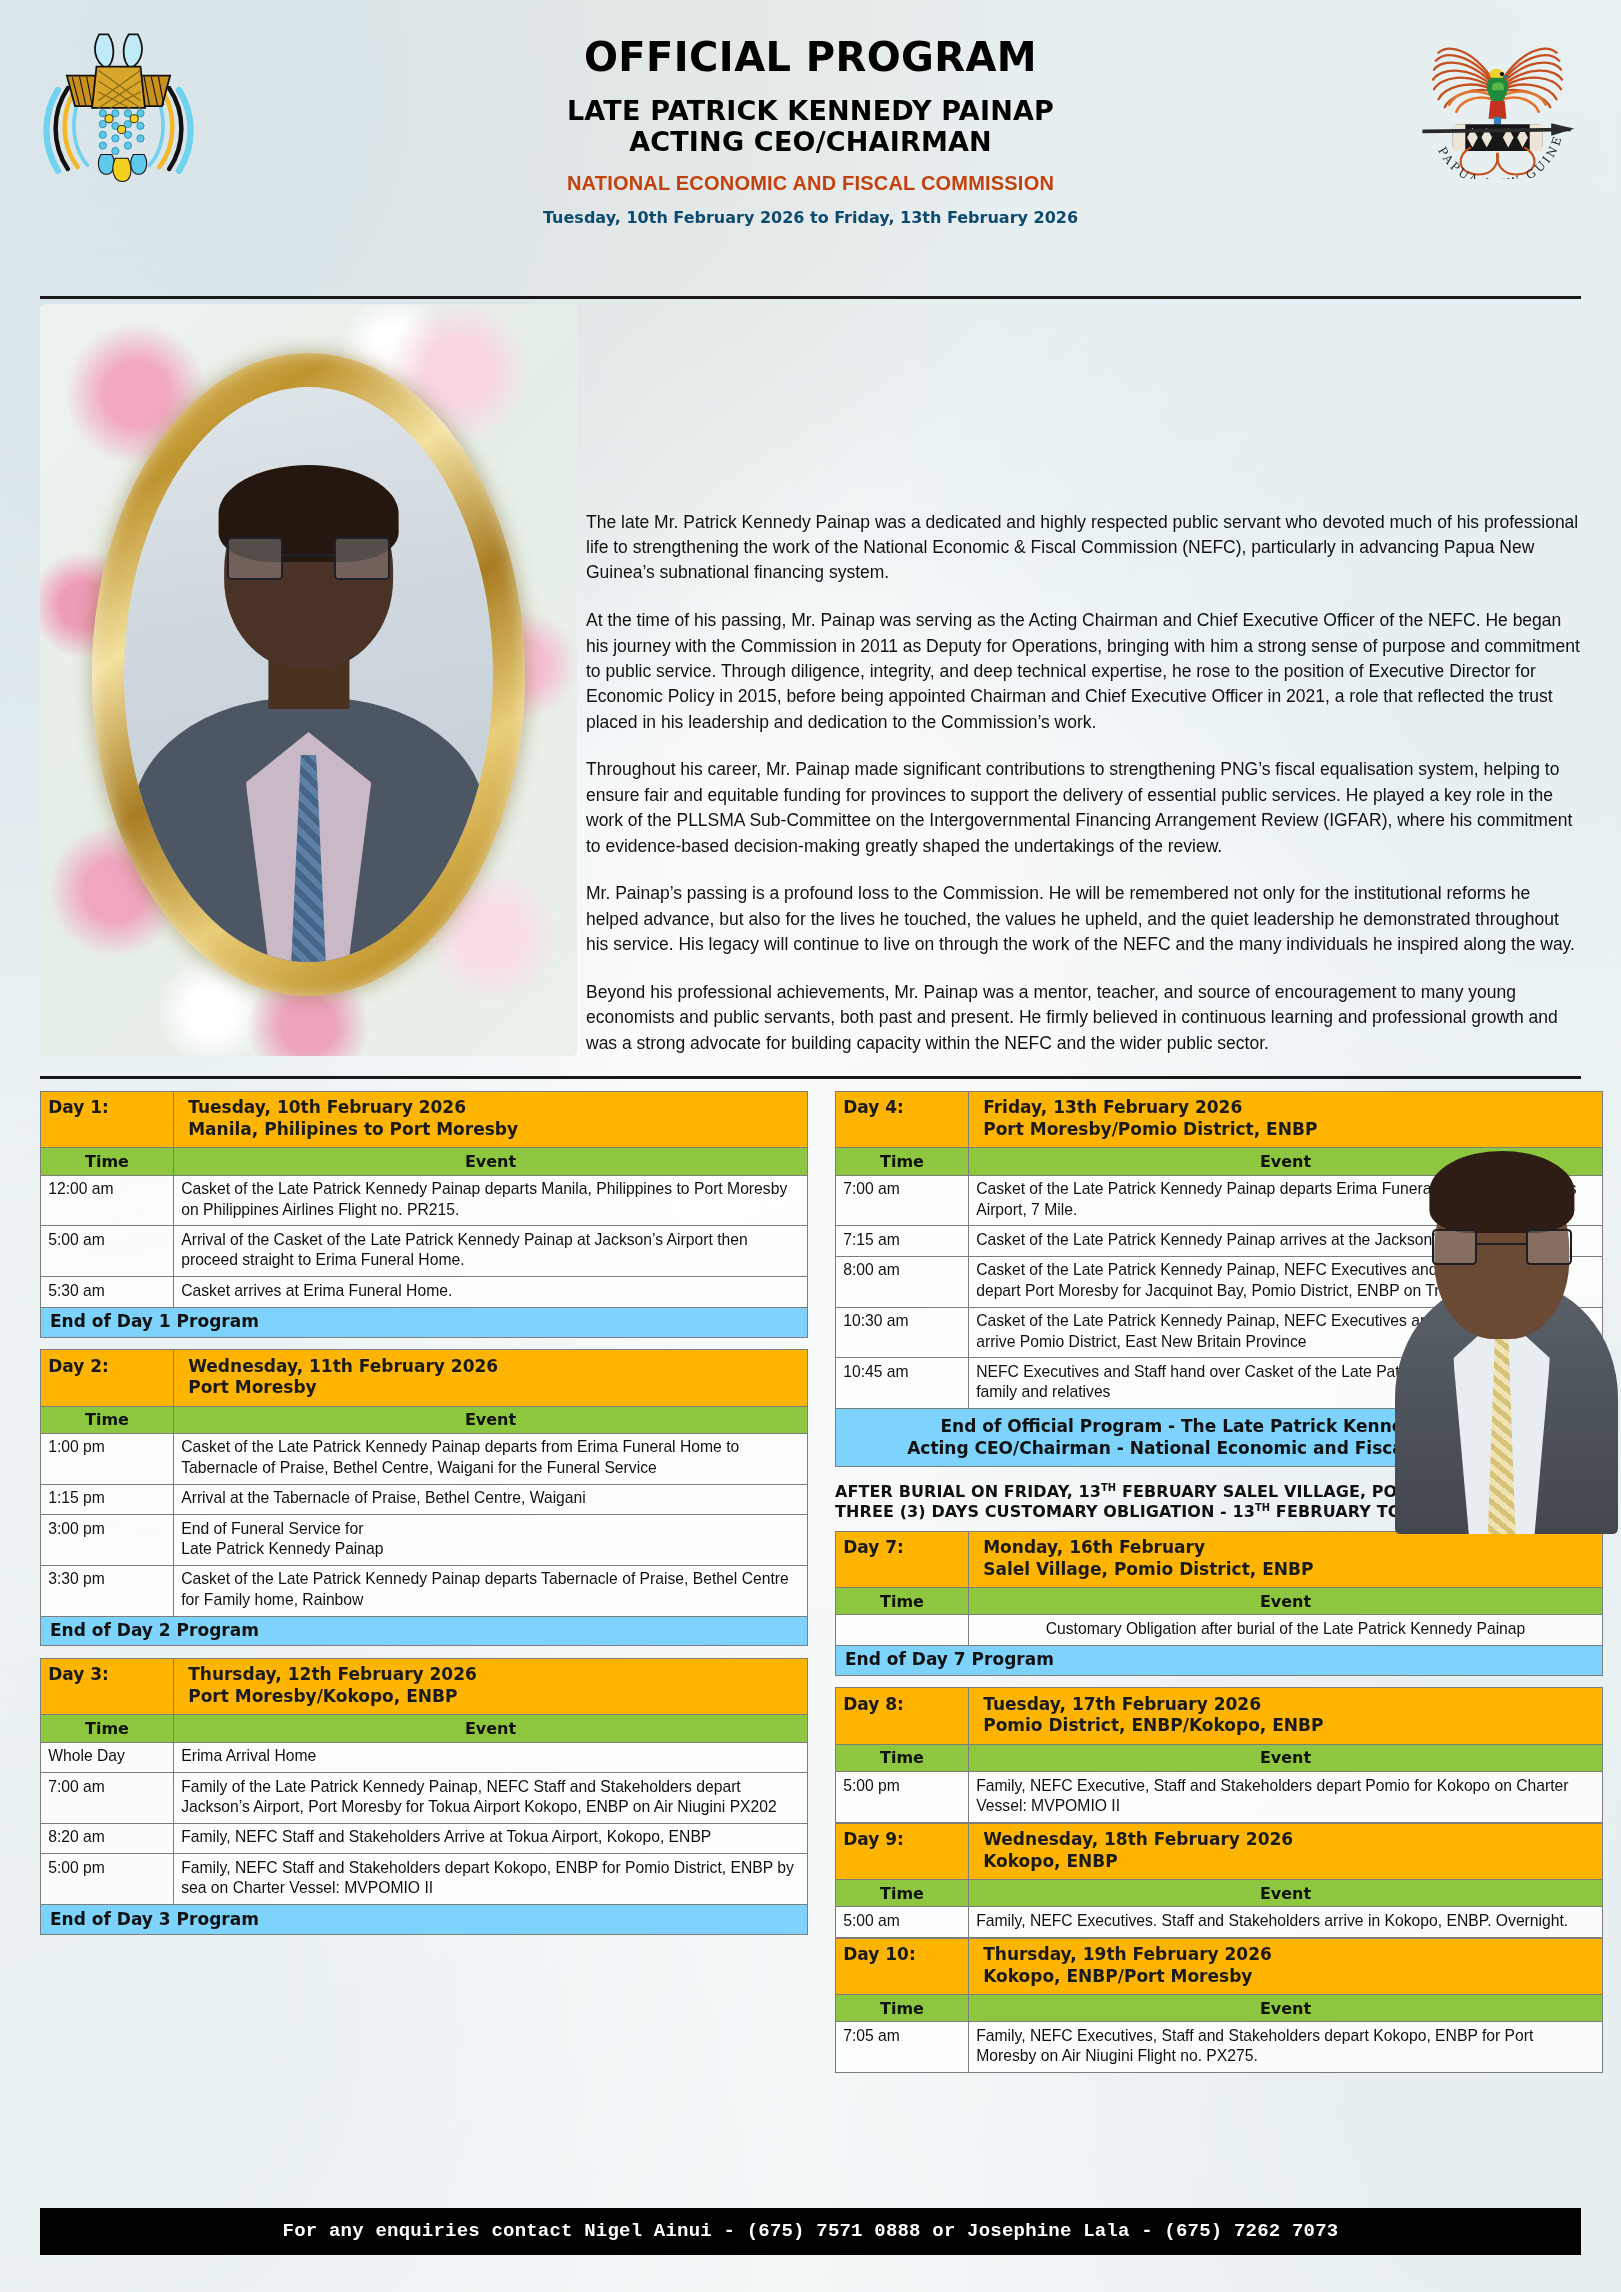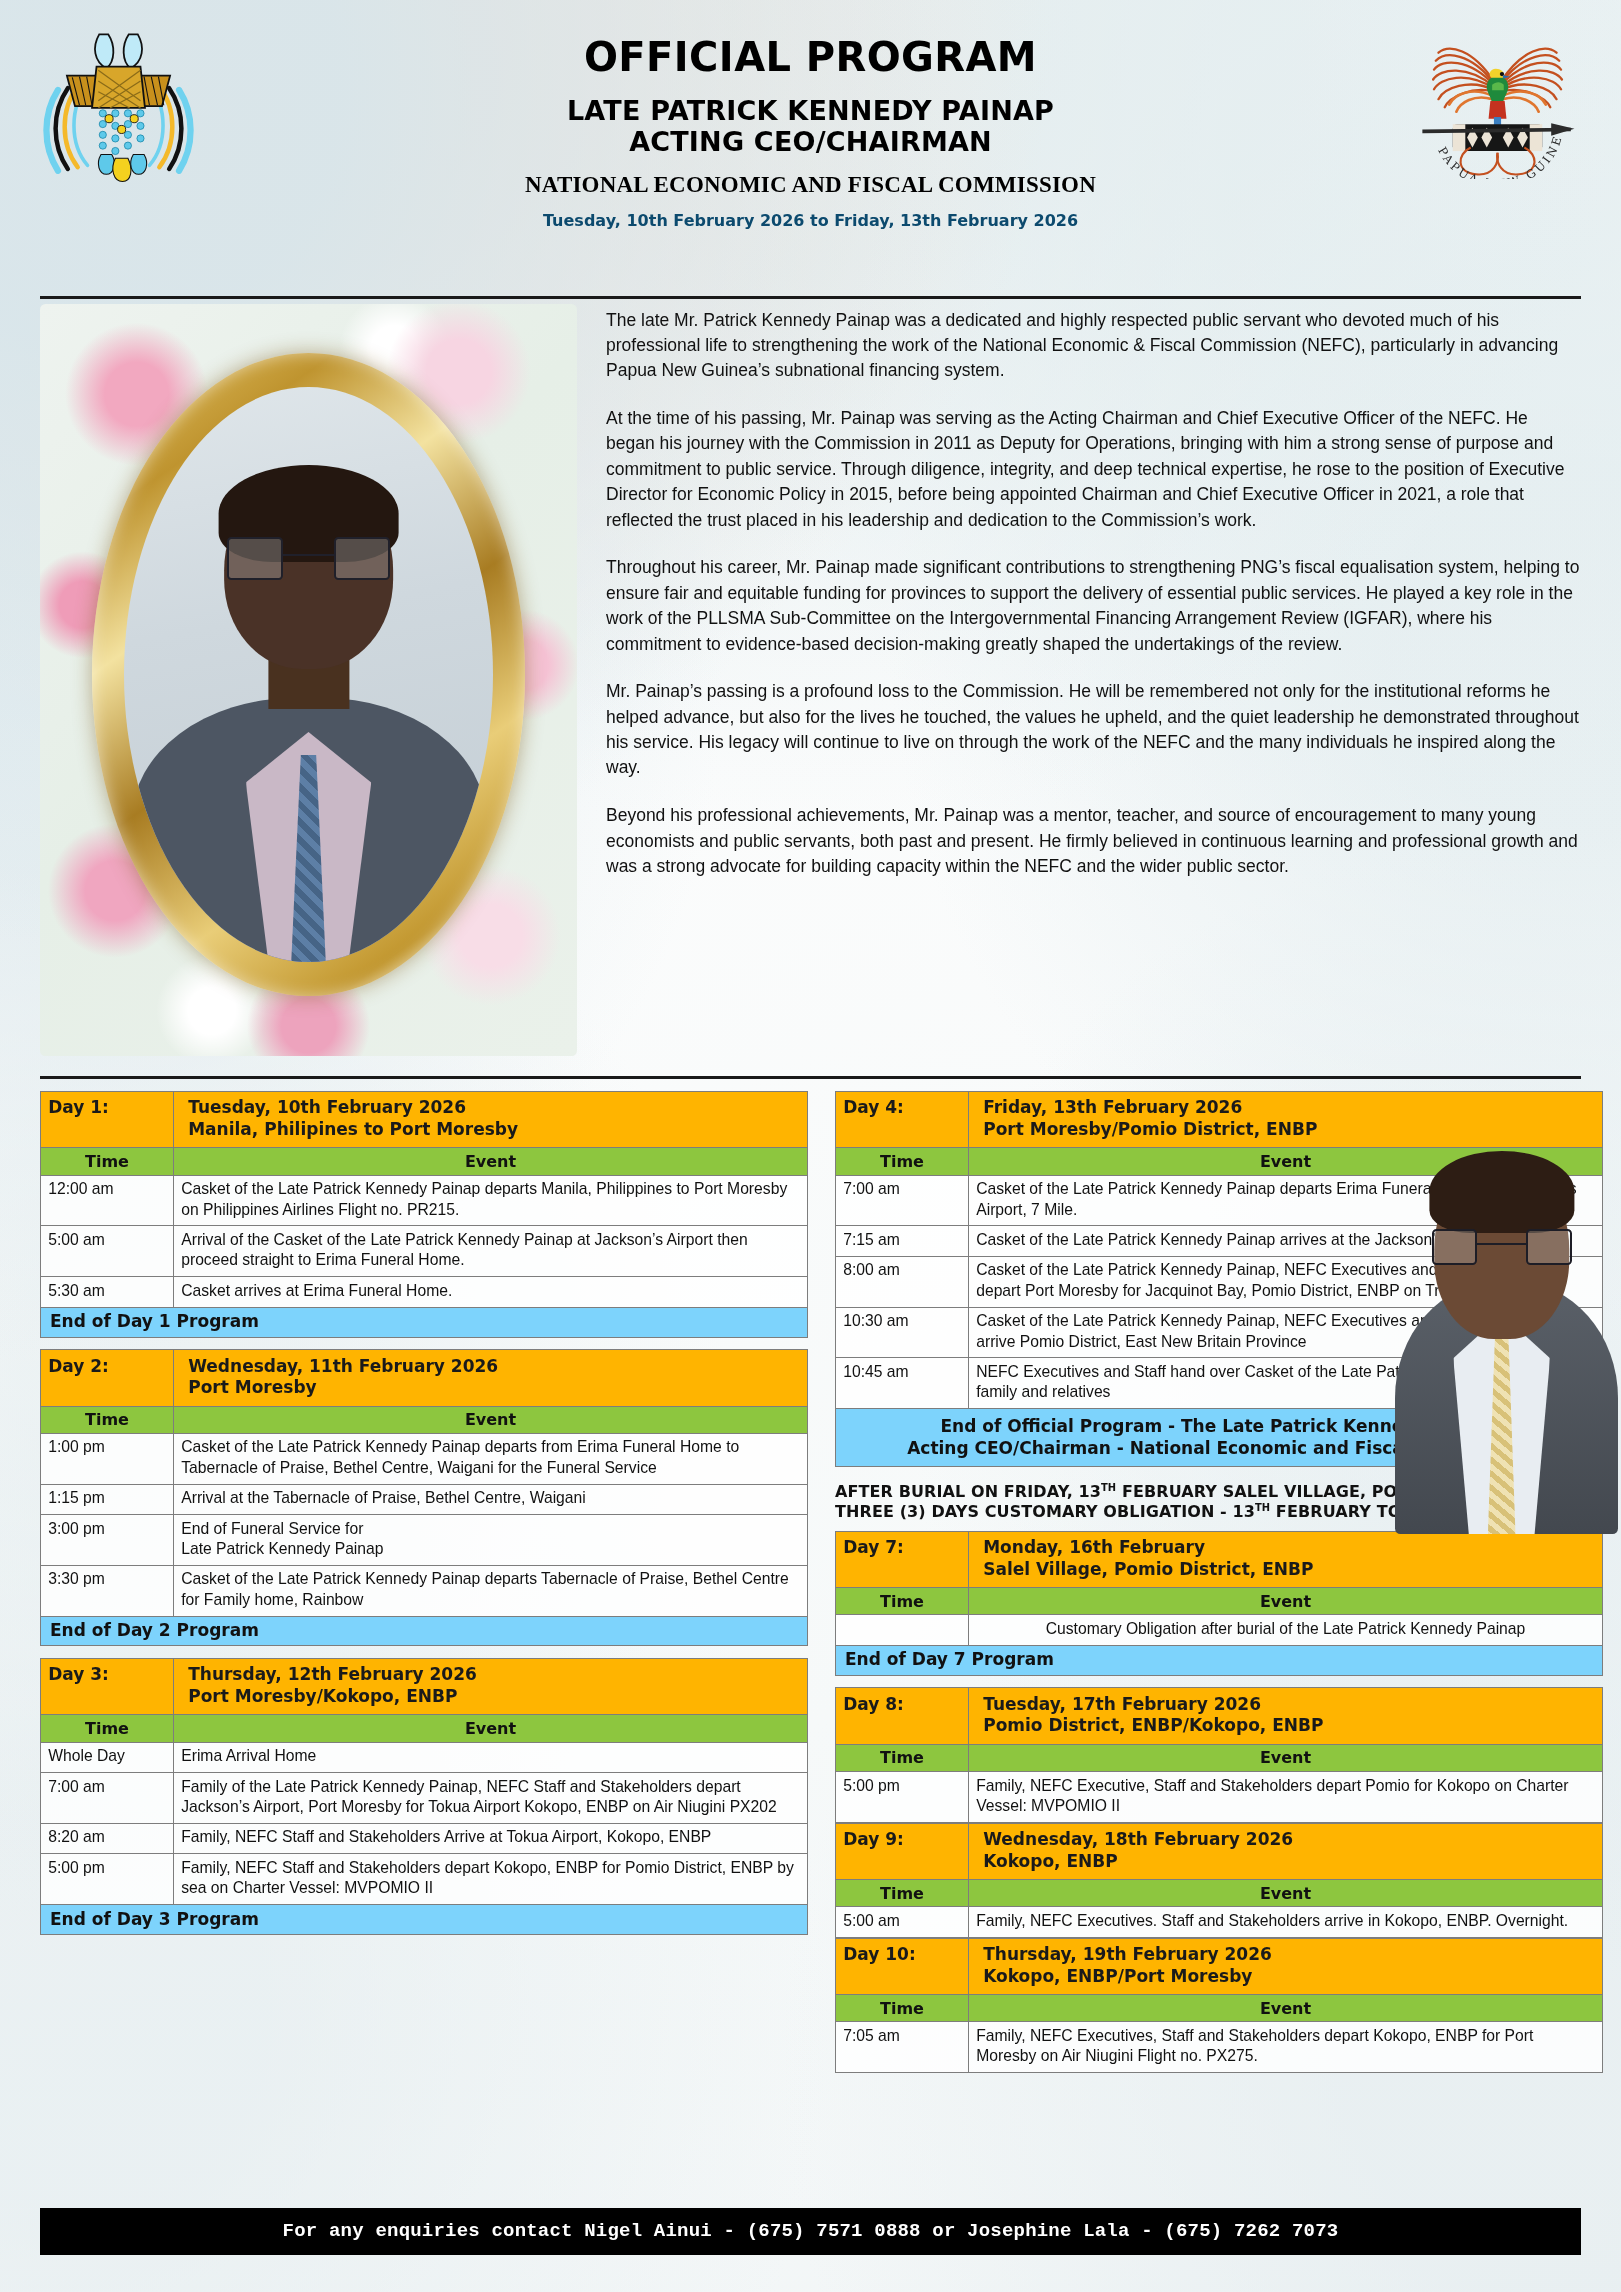--- a/index.html
+++ b/index.html
@@ -41,33 +41,33 @@
   }
   .title-block { padding-top:34px; text-align:center; }
   .t1 {
     font-size:40px; font-weight:bold; letter-spacing:0.4px; color:#000;
     font-family:"DejaVu Sans", sans-serif;
   }
   .t2 { font-size:27px; font-weight:bold; color:#000; margin-top:15px;
         font-family:"DejaVu Sans", sans-serif; letter-spacing:0.2px;}
   .t3 { font-size:27px; font-weight:bold; color:#000; margin-top:0;
         font-family:"DejaVu Sans", sans-serif; letter-spacing:0.2px;}
-  .t4 { font-size:23px; font-weight:bold; color:#000000; margin-top:15px;
-        font-family:Liberation Serif, serif; letter-spacing:0.2px;}
+  .t4 { font-size:20px; font-weight:bold; color:#c2410c; margin-top:15px;
+        font-family:Liberation Sans, sans-serif; letter-spacing:0.2px;}
   .t5 { font-size:16px; font-weight:bold; color:#0c4a6e; margin-top:12.5px;
         font-family:"DejaVu Sans", sans-serif;}
 
   .rule {
     position:absolute; left:40px; right:40px; height:2.7px; background:#1a1a1a;
   }
   .rule-top { top:296px; }
   .rule-mid { top:1076px; }
 
   
-  .bio-wrap { position:relative; padding:16px 40px 0 40px; display:flex; gap:29px; }
+  .bio-wrap { position:relative; padding:16px 40px 0 40px; display:flex; gap:9px;align-items:flex-end; }
   .portrait-frame {
     width:537px; height:752px; flex:none; position:relative;
   }
   .frame-bg {
     position:absolute; inset:0;
     background:
       radial-gradient(circle at 18% 12%, #f2a8c0 0 4%, transparent 9%),
       radial-gradient(circle at 78% 9%, #f7d5e2 0 4%, transparent 9%),
       radial-gradient(circle at 8% 40%, #ef9cb8 0 3.5%, transparent 8%),
       radial-gradient(circle at 90% 48%, #f5c2d4 0 4%, transparent 9%),

